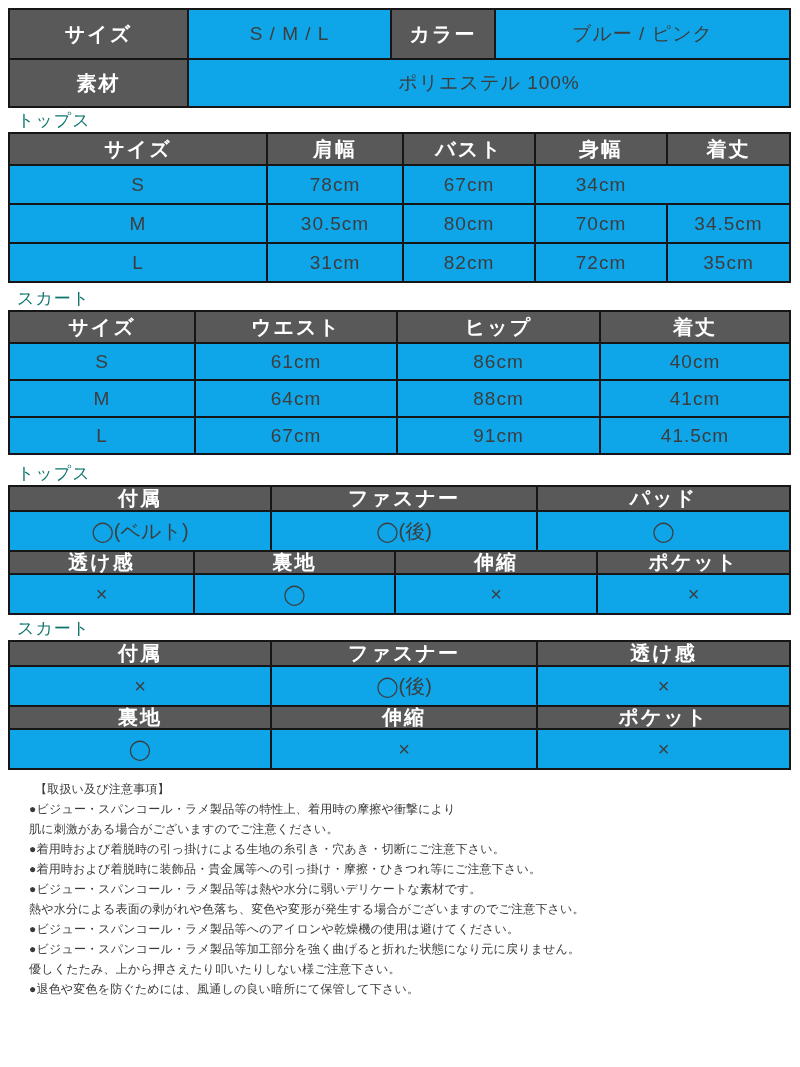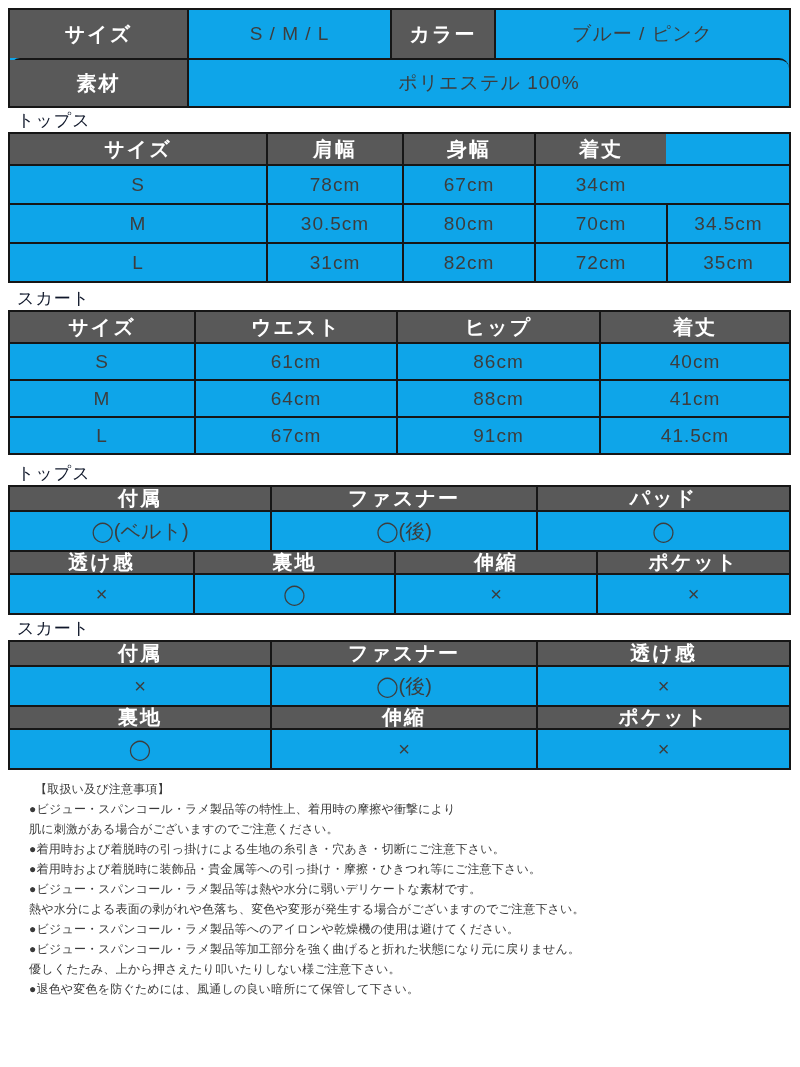--- a/index.html
+++ b/index.html
@@ -30,27 +30,27 @@
   .sym { font-size:20px; letter-spacing:0; }
   
   .rh48 { height:48px; }
   .rh30 { height:30px; }
   .rh39 { height:39px; }
   .rh37 { height:37px; }
   .rh33 { height:23px; }
   .rh40 { height:40px; }
   
   .cols-info1 { grid-template-columns:177px 203px 104px 1fr; }
-  .cols-info2 { grid-template-columns:177px 1fr;border-radius:10px; }
+  .cols-info2 { grid-template-columns:177px 1fr; }
   .cols-tops  { grid-template-columns:256px 136px 132px 132px 1fr; }
   .cols-skirt { grid-template-columns:184px 202px 203px 1fr; }
   .cols-attr3 { grid-template-columns:260px 266px 1fr; }
   .cols-attr4 { grid-template-columns:183px 201px 202px 1fr; }
   .sec-label {
-    font-size:17px; line-height:19px; color:#0f172a;
+    font-size:17px; line-height:19px; color:#0f766e;
     margin:3px 0 0 17px; letter-spacing:1px;
   }
   .mt-top { margin-top:8px; }
   .gap2 { margin-top:2px; }
   .sec-skirt { margin-top:6px; }
   .sec-tops2 { margin-top:9px; }
   .sec-skirt2 { margin-top:4px; }
   .notes {
     margin:9px 34px 0 29px;
     font-size:12px; line-height:20px; color:#3a3a3a;
@@ -73,20 +73,21 @@
     <div class="c h">素材</div>
     <div class="c">ポリエステル 100%</div>
   </div>
 </div>
 
 <div class="sec-label">トップス</div>
 <div class="spec-table gap2">
   <div class="grid-row cols-tops rh30">
     <div class="c h">サイズ</div>
     <div class="c h">肩幅</div>
+    <div class="c h">バスト</div>
     <div class="c h">身幅</div>
     <div class="c h">着丈</div>
   </div>
   <div class="grid-row cols-tops rh39">
     <div class="c">S</div>
     <div class="c">78cm</div>
     <div class="c">67cm</div>
     <div class="c">34cm</div>
   </div>
   <div class="grid-row cols-tops rh39">

